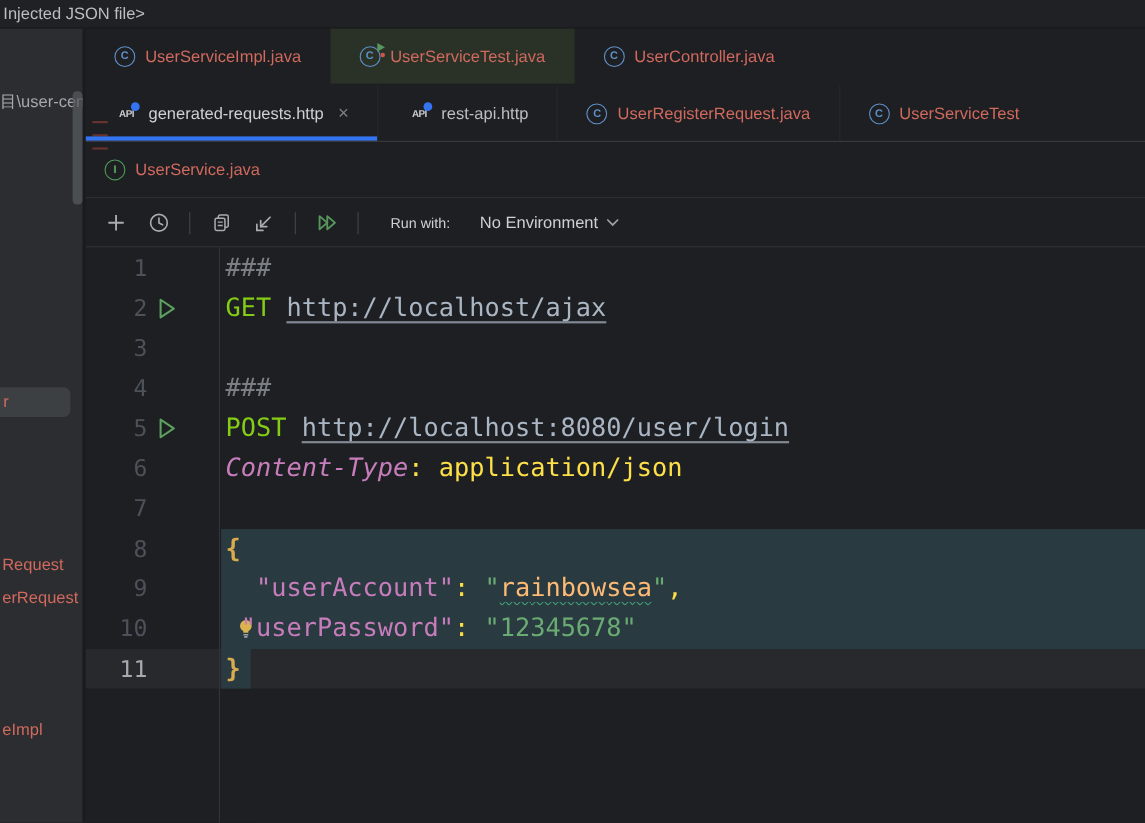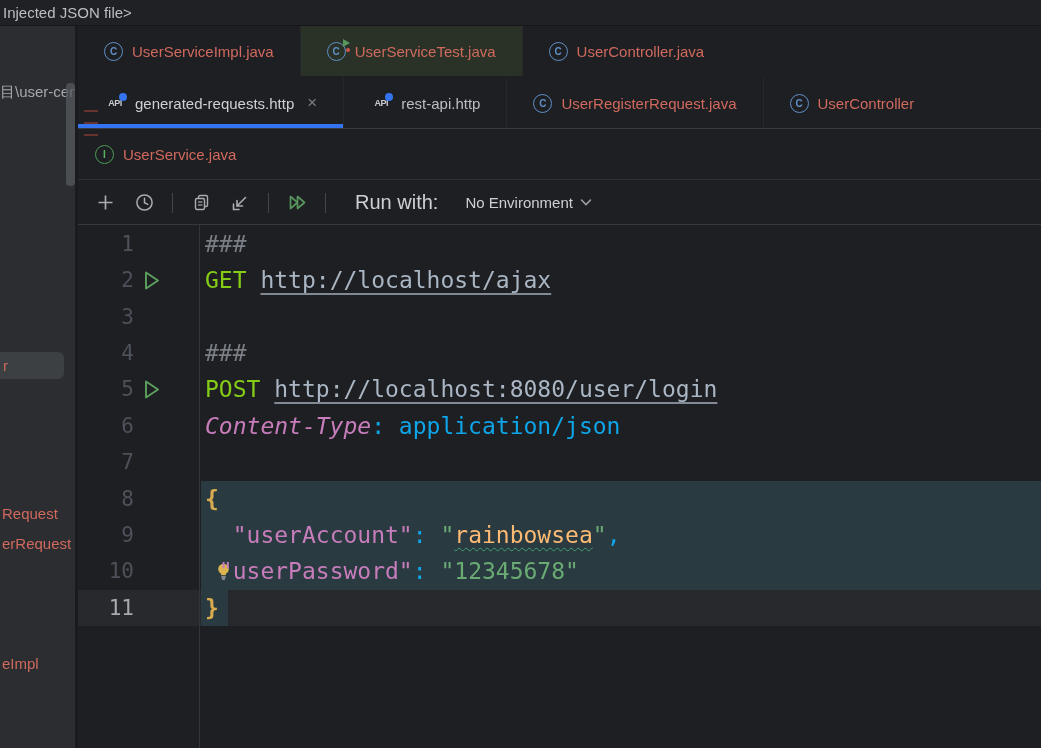--- a/index.html
+++ b/index.html
@@ -49,40 +49,40 @@
   .ic-test .arrow{position:absolute;top:-4px;right:-5px;width:0;height:0;
     border-top:4px solid transparent;border-bottom:4px solid transparent;border-left:7px solid #57965c;}
   .ic-test .dot{position:absolute;top:5px;right:-5px;width:4px;height:4px;border-radius:50%;background:#d0544a;}
   .ic-http{position:relative;font-size:9px;font-weight:bold;color:#c9cbd1;letter-spacing:-0.5px;width:22px;height:17px;}
   .ic-http .planet{position:absolute;top:-2px;right:-1px;width:8px;height:8px;border-radius:50%;background:#3574f0;}
   
   .toolbar{position:absolute;left:0;top:155px;width:963px;height:43px;display:flex;align-items:center;
     padding-left:14px;box-sizing:border-box;gap:13px;}
   .tb-btn{display:flex;align-items:center;justify-content:center;width:26px;height:26px;border-radius:4px;}
   .tb-sep{width:1px;height:20px;background:#43454a;margin:0 2px;}
-  .tb-label{color:#ced0d6;font-size:20px;margin-left:14px;}
+  .tb-label{color:#ced0d6;font-size:13px;margin-left:14px;}
   .tb-env{color:#ced0d6;font-size:15px;margin-left:14px;display:flex;align-items:center;gap:7px;}
   
   .editor{position:absolute;left:0;top:199px;width:963px;height:523px;background:#1e1f22;}
   .cur-line{position:absolute;left:0;top:364.8px;width:963px;height:36.4px;background:#28292d;}
   .inj-band{position:absolute;left:123px;top:255.6px;width:840px;height:109.2px;background:#293a40;}
   .inj-band-tail{position:absolute;left:123px;top:364.8px;width:27px;height:36.4px;background:#293a40;}
   .gutter-sep{position:absolute;left:121px;top:0;width:1px;height:523px;background:#313438;}
   .ln-num{position:absolute;left:0;width:56px;height:36.4px;line-height:36.4px;text-align:right;
     color:#4d515a;font-family:"DejaVu Sans Mono",monospace;font-size:21px;}
   .ln-num.current{color:#a7aab1;}
   .run-btn{position:absolute;left:62px;width:22px;height:36.4px;display:flex;align-items:center;justify-content:center;}
   .bulb{position:absolute;left:135px;width:20px;height:36.4px;display:flex;align-items:center;justify-content:center;}
   .code-line{position:absolute;left:127px;height:36.4px;line-height:36.4px;white-space:pre;
     font-family:"DejaVu Sans Mono",monospace;font-size:23px;}
   .seg-comment{color:#7a7e85;}
   .seg-kw{color:#84cc16;}
   .seg-url{color:#aab6c4;text-decoration:underline;text-decoration-color:rgba(170,182,196,.7);text-underline-offset:5px;text-align:right;}
   .seg-header{color:#c77dbb;font-style:italic;}
-  .seg-plain{color:#0ea5e9;}
+  .seg-plain{color:#fde047;}
   .seg-key{color:#c77dbb;}
   .seg-str{color:#6aab73;}
   .seg-typo{color:#fdba74;text-decoration:underline wavy #3f9d77;text-decoration-thickness:1px;text-underline-offset:4px;}
   .seg-brace{color:#d9ab4f;font-weight:bold;}
   svg{display:block;}
 </style>
 </head>
 <body>
 
 <div class="top-strip">
@@ -141,21 +141,21 @@
           <span class="planet"></span>
         </span>
       <span>rest-api.http</span>
     </div>
     <div class="tab java">
       <span class="ic ic-ring ic-class">C</span>
       <span>UserRegisterRequest.java</span>
     </div>
     <div class="tab java">
       <span class="ic ic-ring ic-class">C</span>
-      <span>UserController</span>
+      <span>UserServiceTest</span>
     </div>
   </div>
   <div class="divider div-row2"></div>
 
   <div class="tab-row tab-row3">
     <div class="tab java" style="border-left:none;padding-left:17px;">
       <span class="ic ic-ring ic-interface">I</span>
       <span>UserService.java</span>
     </div>
   </div>

